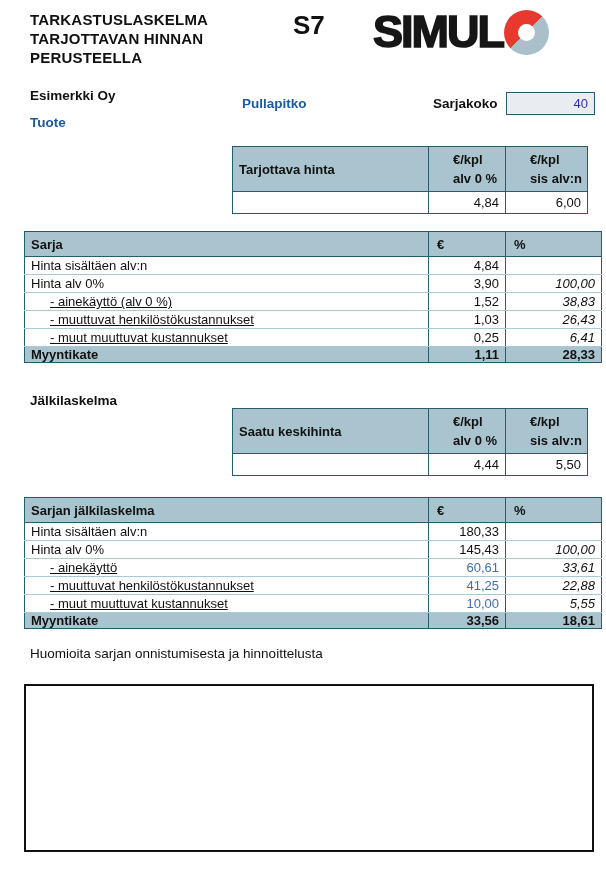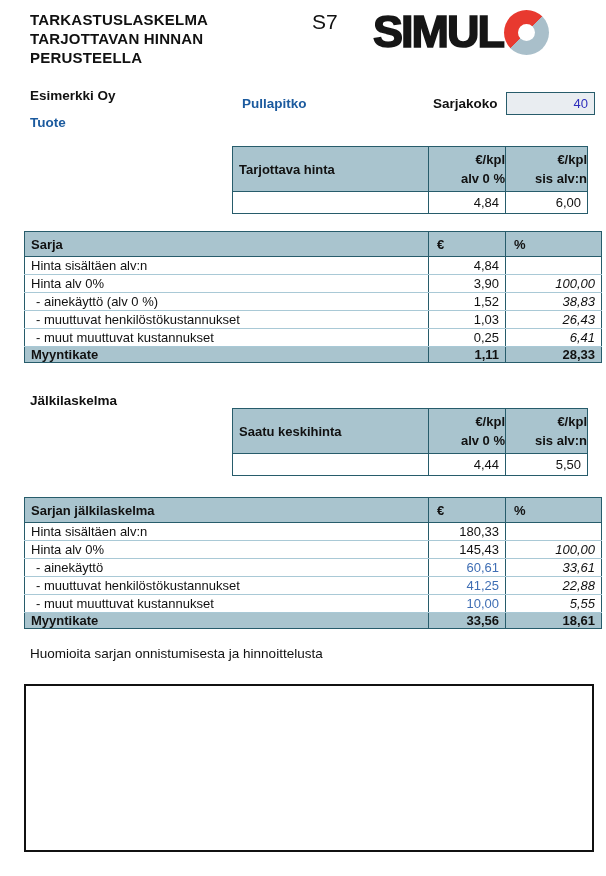--- a/index.html
+++ b/index.html
@@ -3,21 +3,21 @@
 <meta charset="utf-8">
 <style>
   * { margin:0; padding:0; box-sizing:border-box; }
   html,body { width:606px; height:876px; background:#ffffff;
     font-family:"Liberation Sans", sans-serif; color:#111; }
   .abs { position:absolute; }
 
   
   #title-block { left:30px; top:10px; font-size:15px; font-weight:bold;
     line-height:19px; letter-spacing:.2px; }
-  #sheet-code { left:293px; top:10px; font-size:21px; font-weight:normal;margin-left:19px; }
+  #sheet-code { left:293px; top:10px; font-size:26px; font-weight:bold; }
   #logo { left:373px; top:8px; display:flex; align-items:center;justify-content:space-between; }
   #logo .word { font-size:45px; font-weight:900; letter-spacing:-2px;
     color:#161616; -webkit-text-stroke:1.6px #161616; line-height:48px; }
   #logo .donut { width:45px; height:45px; border-radius:50%; margin-left:1px;
     background:linear-gradient(135deg,#e8392f 50%,#a9bfca 50%);
     position:relative; }
   #logo .donut::after { content:""; position:absolute; left:14px; top:14px;
     width:17px; height:17px; border-radius:50%; background:#ffffff; }
 
   #company { left:30px; top:88px; font-size:13.5px; font-weight:bold; }
@@ -28,28 +28,28 @@
     border:1.5px solid #275c6b; background:#e9edf1; font-size:13px;
     color:#2e2ebc; text-align:right; padding:3px 6px 0 0; }
 
   
   table { border-collapse:collapse; table-layout:fixed; font-size:13px; }
   table.frame { border:1.5px solid #275c6b; }
   td { overflow:hidden; white-space:nowrap; vertical-align:middle; }
   .hdr td { background:#a9c4ce; font-weight:bold; }
   .vline { border-left:1.5px solid #275c6b;padding-left:11px; }
   .lbl { padding-left:6px; }
-  .sub .lbl { padding-left:11px; }
+  .sub .lbl { padding-left:25px;text-decoration:underline; }
   .num { text-align:right; padding-right:6px; }
   .ital { font-style:italic; }
   .blue { color:#3f6eb4; }
   .dr td { border-bottom:1px solid #a9c9d6; height:18px; }
   .ftr td { background:#a9c4ce; font-weight:bold; border-top:1.5px solid #275c6b; height:14px; }
   .bighdr td { height:25px; border-bottom:1.5px solid #275c6b; }
-  .two-line { line-height:19px; padding:3px 0 3px 8px; font-weight:bold;text-align:right; }
+  .two-line { line-height:19px; padding:3px 0 3px 24px; font-weight:bold; }
   .small-hdr td { height:44px; border-bottom:1.5px solid #275c6b; }
   .small-val td { height:22px; }
 
   #offer-table { left:232px; top:146px; }
   #sarja-table { left:24px; top:231px; }
   #jalki-heading { left:30px; top:393px; font-size:13.5px; font-weight:bold; }
   #avg-table { left:232px; top:408px; }
   #jalki-table { left:24px; top:497px; }
   #notes-label { left:30px; top:646px; font-size:13.5px; }
   #notes-box { left:24px; top:684px; width:570px; height:168px;

